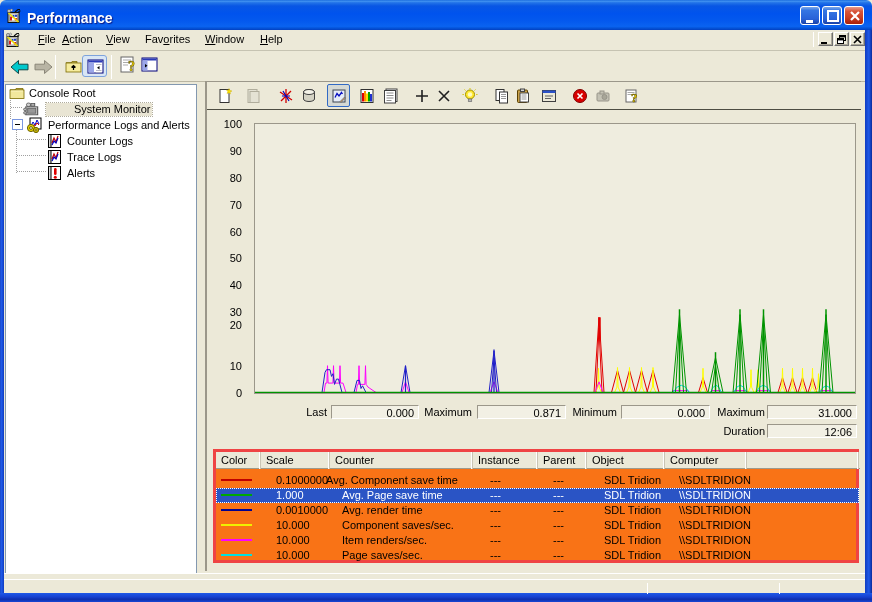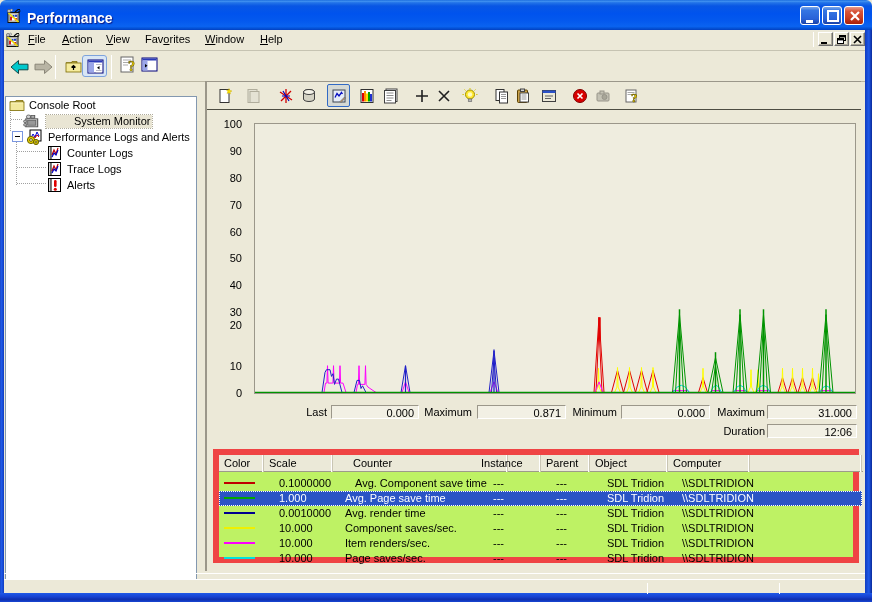--- a/index.html
+++ b/index.html
@@ -29,21 +29,21 @@
 #menubar .mi { top:3px; height:15px; }
 #menubar .u { text-decoration:underline; }
 #menuline { left:4px; top:50px; width:861px; height:1px; background:#C6C3B2; }
 .mdibtn { top:2px; width:15px; height:14px; background:#ECE9D8; border:1px solid; border-color:#fff #707070 #707070 #fff; box-shadow:inset -1px -1px 0 #aca899; overflow:hidden; }
 
 
 #toolbar { left:4px; top:51px; width:861px; height:31px; background:#ECE9D8; border-bottom:1px solid #B9B5A2; }
 .tsep { top:4px; width:1px; height:24px; background:#C8C5B2; border-right:1px solid #fff; }
 
 
-#tree { left:5px; top:96px; width:192px; height:490px; background:#fff; border:1px solid #8398B0; }
+#tree { left:5px; top:84px; width:192px; height:490px; background:#fff; border:1px solid #8398B0; }
 .trow { position:absolute; left:0; height:16px; width:190px; }
 .trow .lbl { position:absolute; top:2px; white-space:nowrap; padding:0 2px 1px 2px; }
 .trow .lbl.sel { background:#E9E5D4; outline:1px dotted #b0ac9c; }
 .dotv { position:absolute; width:1px; background-image:linear-gradient(#A0A0A0 50%, transparent 50%); background-size:1px 2px; }
 .doth { position:absolute; height:1px; background-image:linear-gradient(90deg,#A0A0A0 50%, transparent 50%); background-size:2px 1px; }
 .expand { position:absolute; width:11px; height:11px; background:#fff; border:1px solid #7A96DF; }
 .expand:before { content:""; position:absolute; left:2px; top:4px; width:5px; height:1px; background:#000; }
 
 
 #pane { left:205px; top:81px; width:656px; height:490px; background:#ECE9D8; border-left:2px solid #9b978a; border-top:1px solid #9b978a; }
@@ -53,21 +53,21 @@
 
 
 #plot { left:47px; top:41px; width:602px; height:271px; background:#EFEDDF; border:1px solid #9b978a; }
 .ylab { position:absolute; width:29px; text-align:right; font-size:11px; }
 
 
 .slab { position:absolute; font-size:11px; }
 .sbox { position:absolute; height:14px; background:#F2F0E4; border:1px solid; border-color:#9b978a #fff #fff #9b978a; font-size:11px; text-align:right; padding:1px 4px 0 0; }
 
 
-#legend { left:6px; top:367px; width:646px; height:114px; background:#bef264; border:6px solid #ef4444; }
+#legend { left:6px; top:367px; width:646px; height:114px; background:#f97316; border:3px solid #ef4444; }
 #lhead { position:absolute; left:0; top:0; width:644px; height:17px; background:#EBE9D8; border-bottom:1px solid #9d9a8b; }
 .hcell { position:absolute; top:0px; height:17px; border-right:1px solid #c9c5b4; box-shadow:inset -1px 0 0 #fff; padding:2px 0 0 5px; }
 .lrow { position:absolute; left:0px; width:643px; height:15px; }
 .lcell { position:absolute; top:1px; white-space:nowrap;margin-left:12px; }
 .sw { position:absolute; top:6px; height:2px; }
 #selrow { background:#2A54C5; color:#fff; outline:1px dotted #fff; outline-offset:-1px; }
 
 
 #status { left:4px; top:579px; width:861px; height:14px; background:#ECE9D8; border-top:1px solid #fff; }
 .ssep { position:absolute; top:3px; width:1px; height:11px; background:#d8d5c4; border-right:1px solid #fff; }
@@ -118,21 +118,21 @@
           <rect x="2" y="4.5" width="11" height="10" fill="#D8D4C8" stroke="#101010"></rect>
           <rect x="3.5" y="6" width="8" height="7" fill="#fff" stroke="#808080" stroke-width="0.7"></rect>
           <rect x="4" y="8.5" width="2" height="4" fill="#D02020"></rect>
           <rect x="6.5" y="7" width="2" height="2.5" fill="#2040C0"></rect>
           <rect x="9" y="6.8" width="2.2" height="2" fill="#2040C0"></rect>
           <rect x="8.8" y="10" width="2.4" height="2.5" fill="#D02020"></rect>
           <path d="M2.5 5 L12.5 14" stroke="#F0E000" stroke-width="1.6"></path>
           <circle cx="3" cy="3" r="1.6" fill="#C8C8C8" stroke="#606060" stroke-width="0.7"></circle>
           <circle cx="5.5" cy="2.2" r="1.1" fill="#E0E0E0" stroke="#707070" stroke-width="0.6"></circle>
         </svg></div>
-    <div class="abs mi" style="left:24px;"><span class="u">F</span>ile</div>
+    <div class="abs mi" style="left:34px;"><span class="u">F</span>ile</div>
     <div class="abs mi" style="left:58px;"><span class="u">A</span>ction</div>
     <div class="abs mi" style="left:102px;"><span class="u">V</span>iew</div>
     <div class="abs mi" style="left:141px;">Fav<span class="u">o</span>rites</div>
     <div class="abs mi" style="left:201px;"><span class="u">W</span>indow</div>
     <div class="abs mi" style="left:256px;"><span class="u">H</span>elp</div>
     <div class="abs" style="left:809px; top:2px; width:1px; height:15px; background:#C6C3B2; border-right:1px solid #fff;"></div>
     <div class="abs mdibtn" style="left:814px;"><svg width="13" height="12">
           <rect x="2" y="9" width="6" height="2" fill="#000"></rect>
         </svg></div>
     <div class="abs mdibtn" style="left:830px;"><svg width="13" height="12">
@@ -398,31 +398,31 @@
 <div class="slab" style="left:478px; top:324px; width:80px; text-align:right;">Maximum</div>
 <div class="sbox" style="left:560px; top:323px; width:90px;">31.000</div>
 <div class="slab" style="left:478px; top:343px; width:80px; text-align:right;">Duration</div>
 <div class="sbox" style="left:560px; top:342px; width:90px;">12:06</div>
       </div>
 
     <div id="legend" class="abs">
         <div id="lhead">
 <div class="hcell" style="left:0px; width:45px;">Color</div>
 <div class="hcell" style="left:45px; width:69px;">Scale</div>
-<div class="hcell" style="left:129px; width:160px;">Counter</div>
+<div class="hcell" style="left:114px; width:143px;">Counter</div>
 <div class="hcell" style="left:257px; width:65px;">Instance</div>
 <div class="hcell" style="left:322px; width:49px;">Parent</div>
 <div class="hcell" style="left:371px; width:78px;">Object</div>
 <div class="hcell" style="left:449px; width:82px;">Computer</div>
 <div class="hcell" style="left:531px; width:112px;"></div>
 </div>
 <div class="lrow" style="top:21px;">
 <div class="sw" style="left:5px; width:31px; background:#C00000;"></div>
 <div class="lcell" style="left:48px;">0.1000000</div>
-<div class="lcell" style="left:124px;">Avg. Component save time</div>
+<div class="lcell" style="left:98px;">Avg. Component save time</div>
 <div class="lcell" style="left:262px;">---</div>
 <div class="lcell" style="left:325px;">---</div>
 <div class="lcell" style="left:376px;">SDL Tridion</div>
 <div class="lcell" style="left:451px;">\\SDLTRIDION</div>
 </div>
 <div class="lrow" id="selrow" style="top:36px;">
 <div class="sw" style="left:5px; width:31px; background:#00A800;"></div>
 <div class="lcell" style="left:48px;">1.000</div>
 <div class="lcell" style="left:114px;">Avg. Page save time</div>
 <div class="lcell" style="left:262px;">---</div>

